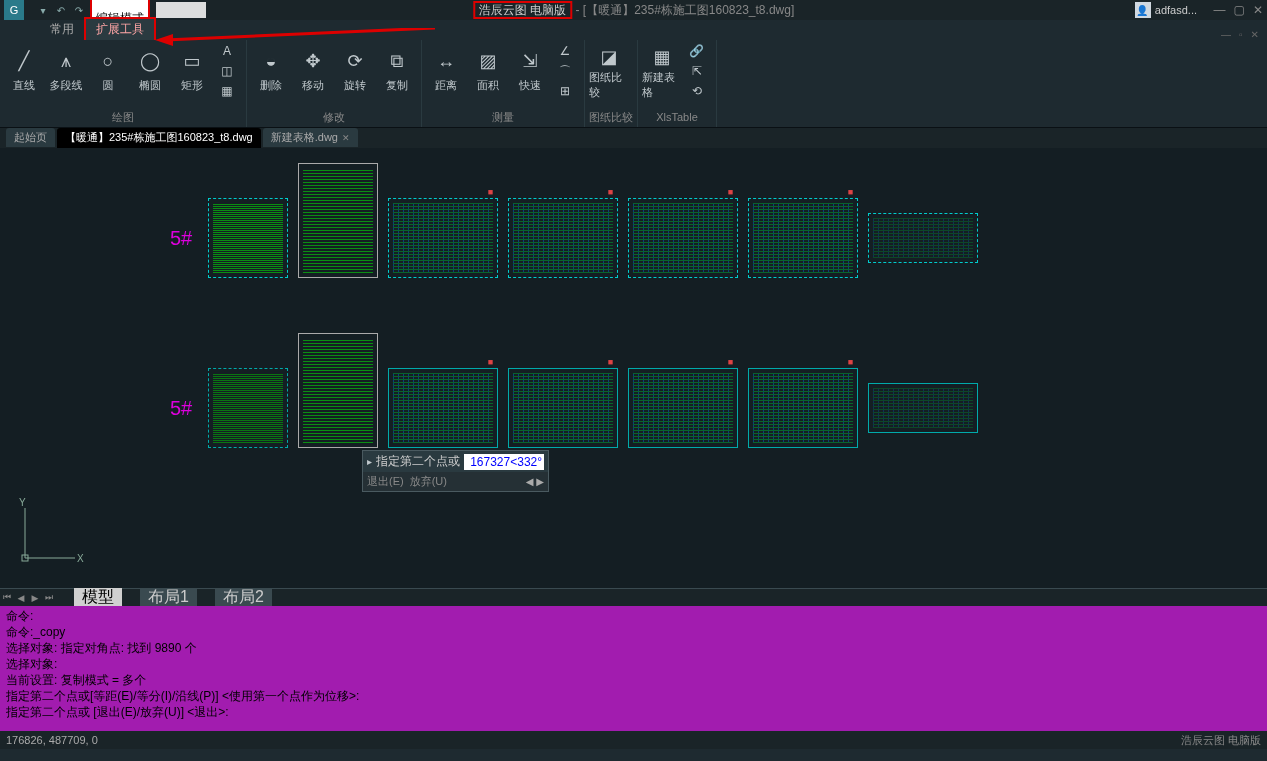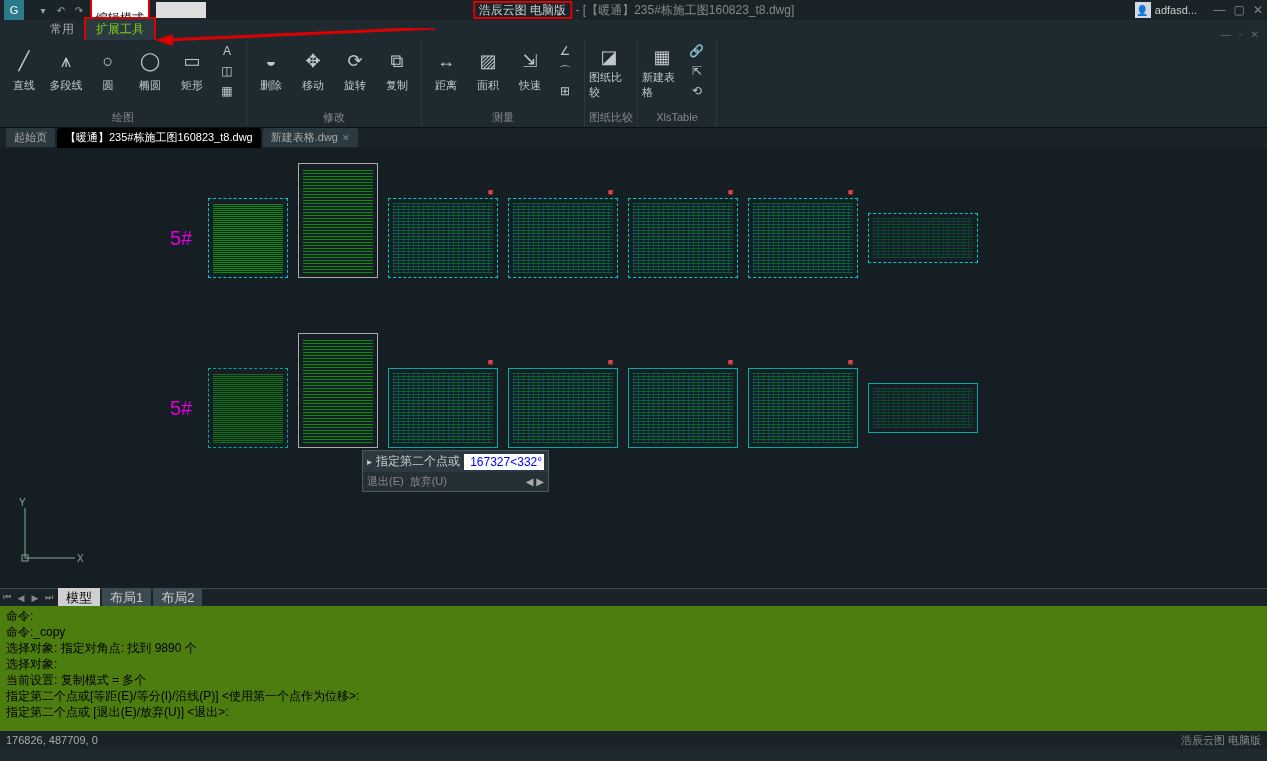--- a/index.html
+++ b/index.html
@@ -18,21 +18,21 @@
 .titlebar .user { position: absolute; right: 70px; display: flex; align-items: center; gap: 4px; font-size: 11px; color: #ccc; }
 .titlebar .user-avatar { width: 16px; height: 16px; background: #d0d8e0; display: flex; align-items: center; justify-content: center; font-size: 10px; }
 .titlebar .win-controls { position: absolute; right: 4px; display: flex; gap: 8px; font-size: 12px; color: #888; }
 
 
 .red-arrow { position: absolute; left: 155px; top: 28px; width: 280px; height: 20px; pointer-events: none; z-index: 100; }
 
 
 .menu-tabs { height: 20px; display: flex; align-items: flex-end; padding-left: 40px; position: relative; }
 .menu-tabs .tab { font-size: 12px; padding: 2px 10px; color: #aaa; cursor: pointer; }
-.menu-tabs .tab.active { background: #2a3a40; color: #84cc16; border: 2px solid #d00; border-bottom: none; }
+.menu-tabs .tab.active { background: #2a3a40; color: #fca5a5; border: 2px solid #d00; border-bottom: none; }
 .menu-tabs .sub-win-controls { position: absolute; right: 8px; display: flex; gap: 8px; font-size: 10px; color: #666; }
 
 
 .ribbon { height: 88px; background: #1e2a30; border-bottom: 1px solid #0a1014; display: flex; }
 .ribbon-group { display: flex; flex-direction: column; border-right: 1px solid #2a3a40; padding: 2px 4px; }
 .ribbon-group .tools { display: flex; flex: 1; align-items: flex-start; gap: 2px; }
 .ribbon-group .group-name { font-size: 11px; color: #888; text-align: center; height: 16px; line-height: 16px; }
 .tool { display: flex; flex-direction: column; align-items: center; width: 40px; height: 58px; justify-content: flex-start; padding-top: 4px; cursor: pointer; }
 .tool .ticon { width: 30px; height: 30px; display: flex; align-items: center; justify-content: center; font-size: 18px; color: #c0c8cc; }
 .tool .tlabel { font-size: 11px; color: #c0c8cc; margin-top: 2px; }
@@ -61,25 +61,25 @@
 .dyn-input { position: absolute; left: 362px; top: 450px; background: #2a3a40; border: 1px solid #4a5a60; }
 .dyn-input .row1 { display: flex; align-items: center; padding: 2px 4px; gap: 4px; }
 .dyn-input .prompt { font-size: 12px; color: #ccc; }
 .dyn-input .val-input { background: #fff; color: #00f; border: none; font-size: 12px; width: 80px; padding: 1px 2px; text-align: right; }
 .dyn-input .row2 { display: flex; align-items: center; padding: 2px 4px; gap: 6px; font-size: 11px; color: #888; background: #253035; }
 .dyn-input .nav-arrows { margin-left: auto; font-size: 10px; color: #aaa; }
 
 
 .layout-bar { height: 18px; background: #1a2428; display: flex; align-items: center; border-top: 1px solid #3a4a50; }
 .layout-bar .nav-btn { width: 14px; height: 14px; font-size: 9px; color: #888; display: flex; align-items: center; justify-content: center; cursor: pointer; }
-.layout-bar .ltab { font-size: 13px; padding: 3px 8px; background: #3a4a50; color: #ccc; border-radius: 2px 2px 0 0; margin-left: 2px; cursor: pointer; }
+.layout-bar .ltab { font-size: 16px; padding: 3px 8px; background: #3a4a50; color: #ccc; border-radius: 2px 2px 0 0; margin-left: 18px; cursor: pointer; }
 .layout-bar .ltab.active { background: #d0d0d0; color: #000; }
 
 
-.cmd-window { height: 125px; background: #4d7c0f; color: #000; font-size: 12px; padding: 2px 6px; overflow-y: auto; position: relative; }
+.cmd-window { height: 125px; background: #a21caf; color: #000; font-size: 12px; padding: 2px 6px; overflow-y: auto; position: relative; }
 .cmd-line { line-height: 16px; }
 
 
 .status-bar { height: 18px; background: #1a2428; display: flex; align-items: center; font-size: 11px; color: #aaa; padding: 0 6px; }
 .status-bar .coords { flex: 0 0 auto; }
 .status-bar .spacer { flex: 1; }
 .status-bar .brand { color: #888; }
 
 svg { display: block; }
 </style>

